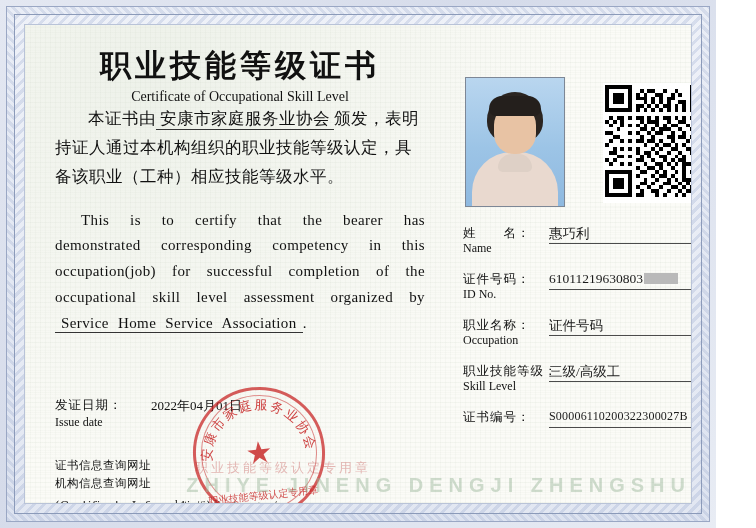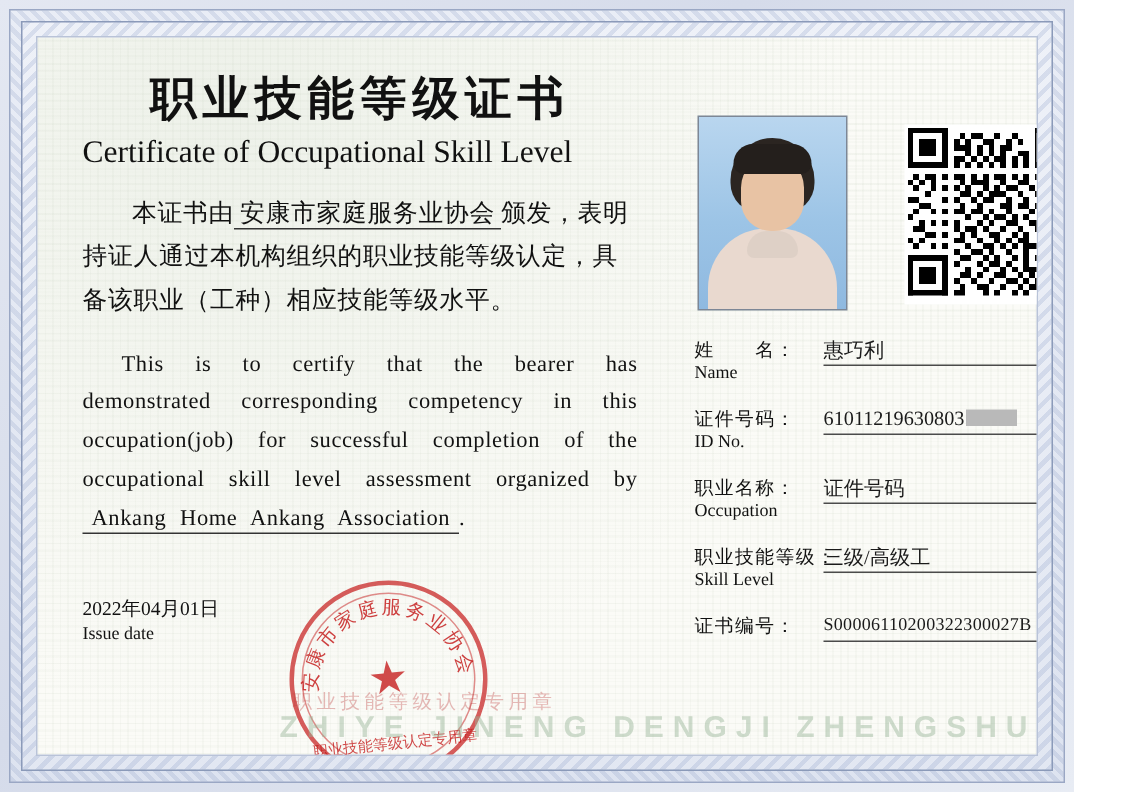--- a/index.html
+++ b/index.html
@@ -69,23 +69,24 @@
     font-size: 31px;
     font-weight: bold;
     letter-spacing: 4px;
     color: #111;
     text-align: center;
     margin: 6px 0 2px 0;
     white-space: nowrap;
   }
   .title-en {
     font-family: "Liberation Serif", serif;
-    font-size: 21px;
-    color: #111;
-    margin-bottom: 14px;
+    font-size: 14px;
+    color: #111;
+    text-align: center;
+    margin-bottom: 0;
   }
   .para-cn {
     font-family: "DejaVu Serif", serif;
     font-size: 16.5px;
     line-height: 1.75;
     color: #111;
     text-indent: 0;
     margin-bottom: 16px;
     letter-spacing: 0.5px;
   }
@@ -370,31 +371,45 @@
     <div class="left-col">
       <div class="title-cn">职业技能等级证书</div>
       <div class="title-en">Certificate of Occupational Skill Level</div>
 
       <div class="para-cn">
         <span class="indent"></span><span>本证书由</span><span class="org-cn">安康市家庭服务业协会</span><span>颁发，表明持证人通过本机构组织的职业技能等级认定，具备该职业（工种）相应技能等级水平。</span>
       </div>
 
       <div class="para-en sp-just">
         <span class="indent"></span><span>This is to certify that the bearer has demonstrated corresponding competency in this occupation(job) for successful completion of the occupational skill level assessment organized by</span>
-        <span class="org-en">Ankang Home Ankang Association</span><span>.</span>
+        <span class="org-en">Service Home Service Association</span><span>.</span>
       </div>
     </div>
 
     <div class="issue-block">
       <div class="issue-row">
+        <span class="issue-label-cn">发证日期：</span>
         <span class="issue-value">2022年04月01日</span>
       </div>
       <div class="issue-label-en">Issue date</div>
     </div>
 
+    <div class="url-block">
+      <div class="url-row">
+        <span class="url-lbl">证书信息查询网址</span>
+      </div>
+      <div class="url-row">
+        <span class="url-lbl">机构信息查询网址</span>
+      </div>
+      <div class="url-row" style="margin-top:4px;">
+        <span class="url-lbl">(Certificate Information)</span>
+        <span class="url-val">http://jndj.osta.org.cn/</span>
+      </div>
+
+    </div>
 
     <div class="photo">
       <div class="body"></div>
       <div class="collar"></div>
       <div class="hair"></div>
       <div class="face"></div>
       <div class="fringe"></div>
     </div>
 
     <div class="qr">

